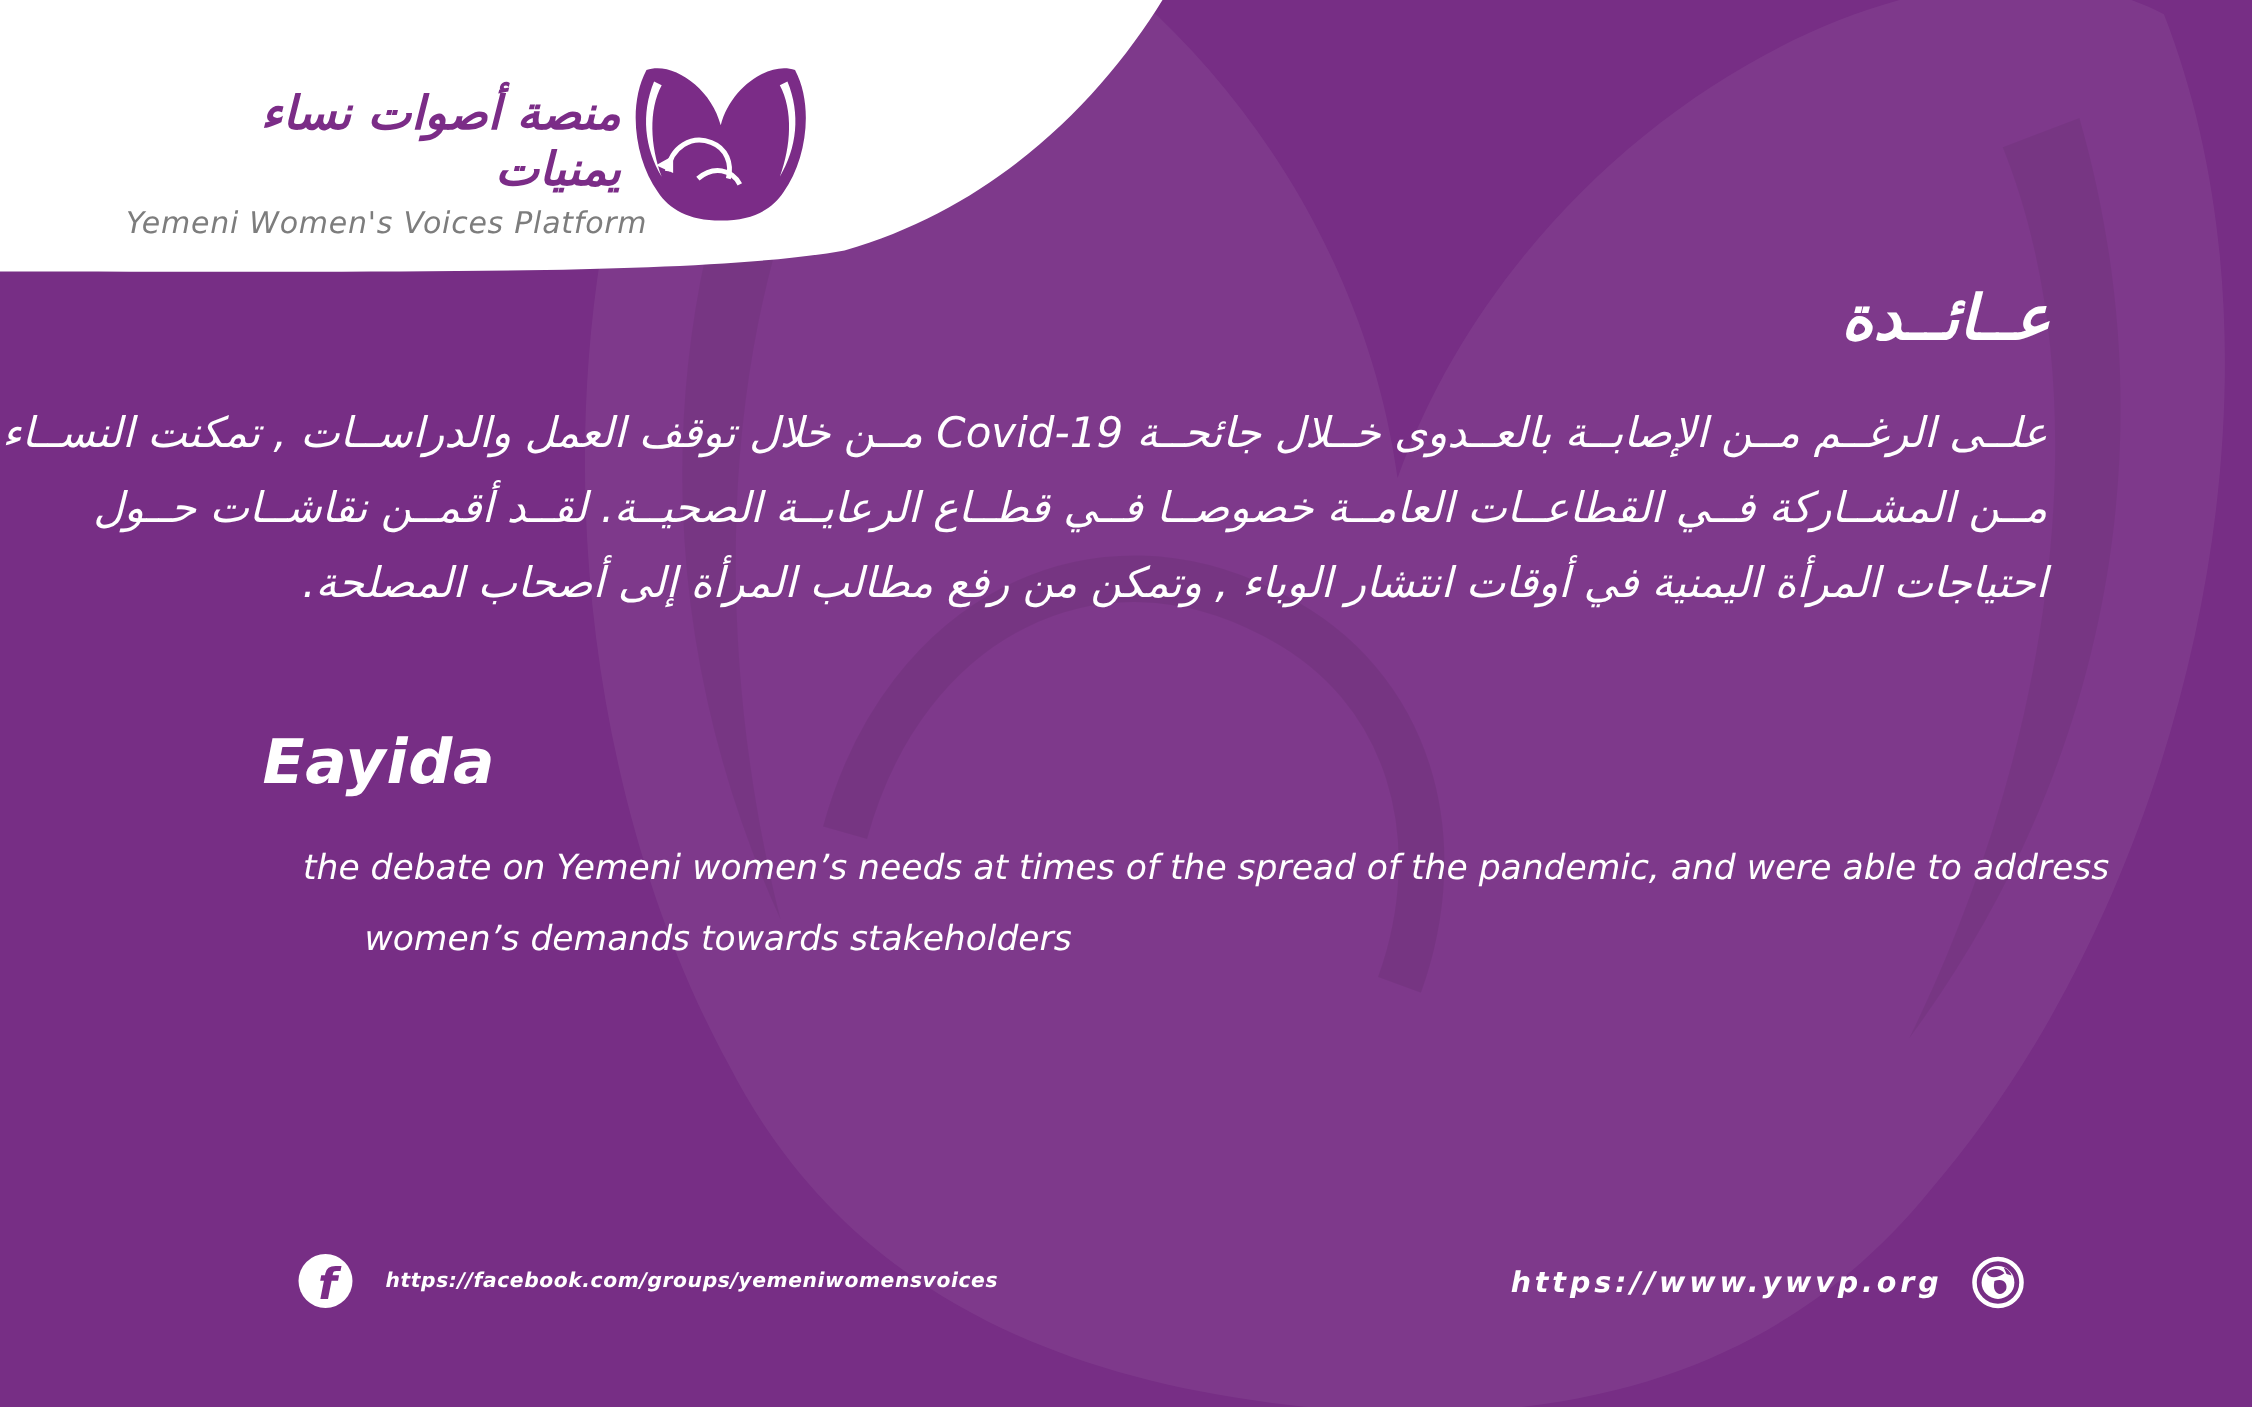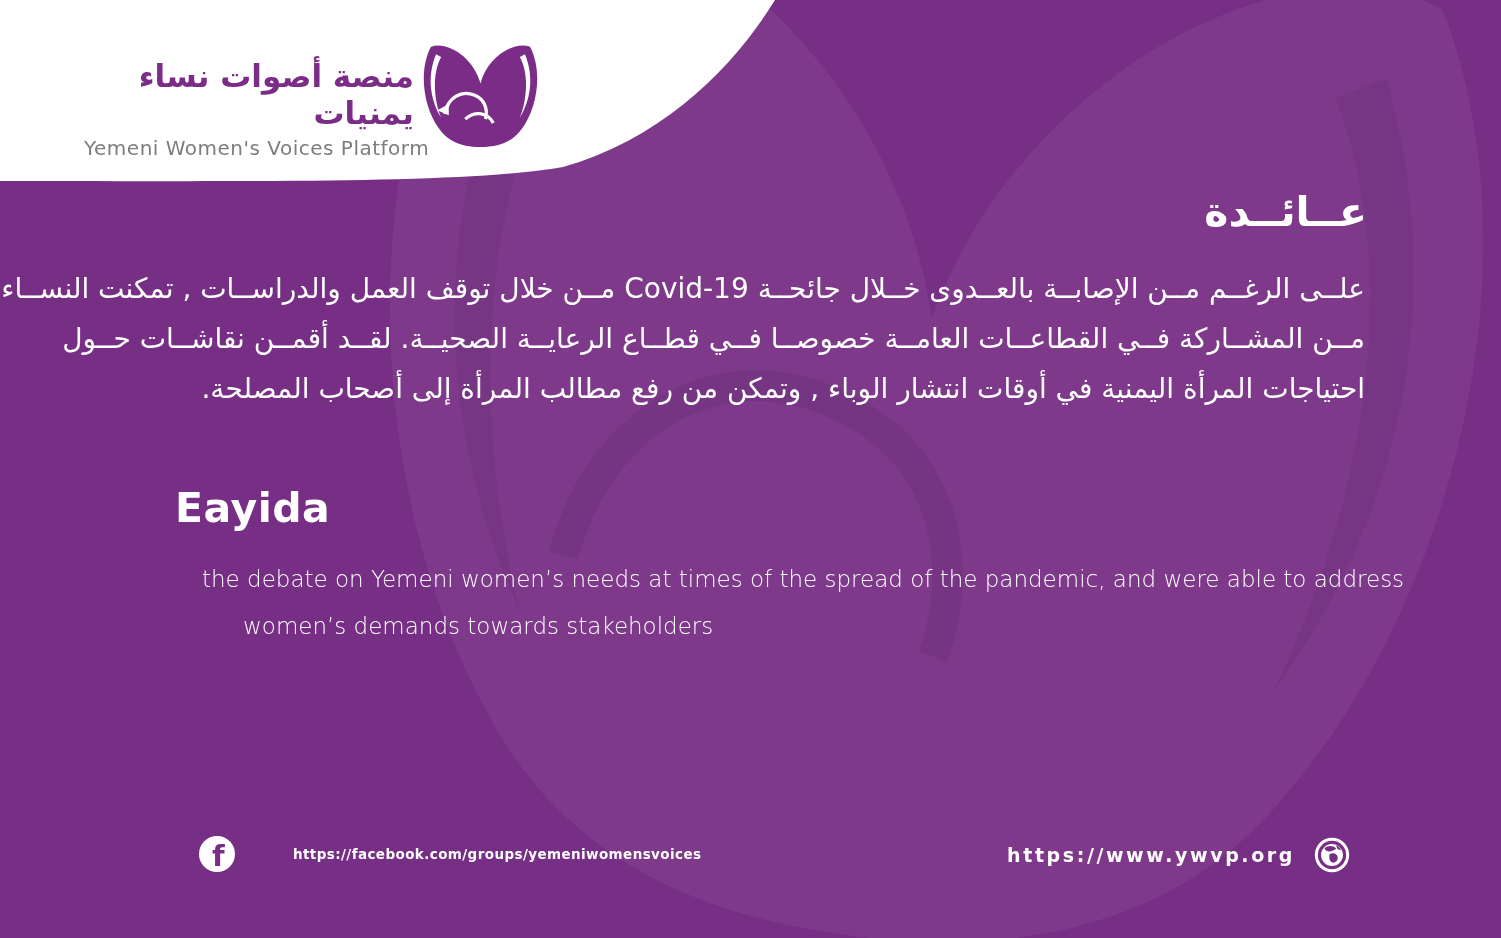--- a/index.html
+++ b/index.html
@@ -9,21 +9,21 @@
     --white:#FFFFFF;
   }
   *{margin:0;padding:0;box-sizing:border-box;}
   html,body{width:1501px;height:938px;}
   body{
     font-family:"DejaVu Sans","Liberation Sans",sans-serif;
     background:var(--bg);
     position:relative;
     overflow:hidden;
   }
-  .stage{position:absolute;inset:0;width:1501px;height:938px;overflow:hidden;}
+  .stage{position:absolute;inset:0;width:1501px;height:938px;overflow:hidden;font-style:italic;}
 
   
   .watermark{position:absolute;left:310px;top:-130px;width:1220px;height:1120px;
     transform:rotate(6deg);pointer-events:none;}
 
   
   .header-sweep{position:absolute;left:0;top:0;width:1501px;height:220px;}
 
   
   .brand{position:absolute;left:84px;top:58px;width:330px;text-align:right;}
@@ -47,21 +47,21 @@
   .body-en .jline.last{text-align-last:left;margin-left:41px;}
 
   
   .footer{position:absolute;left:0;right:0;top:836px;height:44px;}
   .fb-group{position:absolute;left:199px;top:0;display:flex;align-items:center;gap:22px;}
   .fb-circle{width:36px;height:36px;border-radius:50%;background:var(--white);
     position:relative;overflow:hidden;flex:0 0 auto;}
   .fb-circle span{position:absolute;left:13px;top:3px;color:var(--brand);
     font-weight:bold;font-size:29px;font-family:"DejaVu Sans",sans-serif;}
   .fb-url{color:var(--white);font-size:13.5px;font-weight:bold;letter-spacing:.4px;
-    text-decoration:none;margin-left:36px;}
+    text-decoration:none;}
   .site-group{position:absolute;right:150px;top:0;display:flex;align-items:center;gap:18px;}
   .site-url{color:var(--white);font-size:19px;font-weight:bold;letter-spacing:2.6px;
     text-decoration:none;}
   .globe{width:38px;height:38px;flex:0 0 auto;}
 </style>
 </head>
 <body>
 
 <div class="stage">
 

